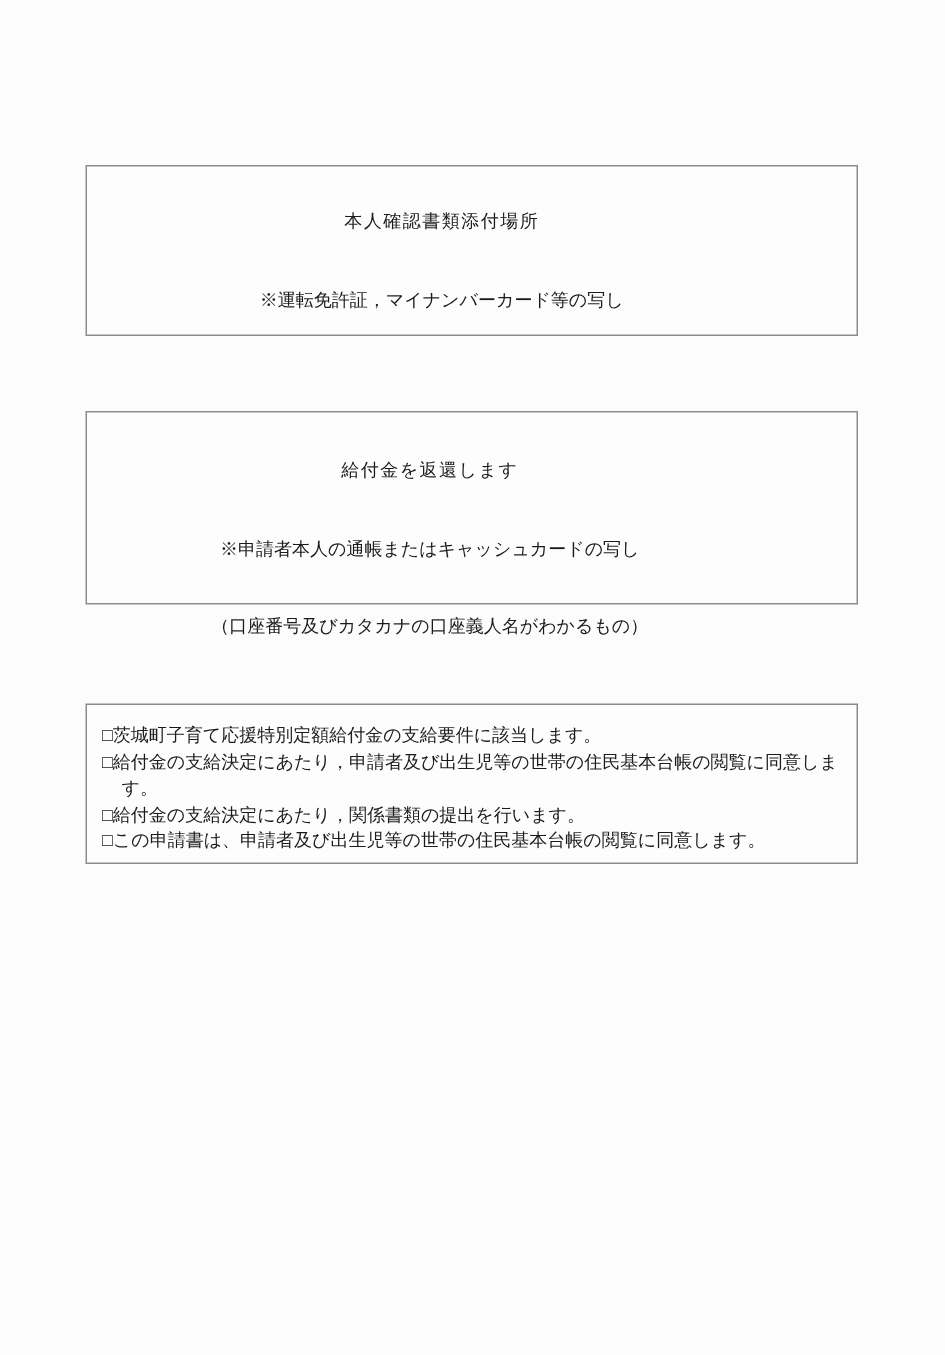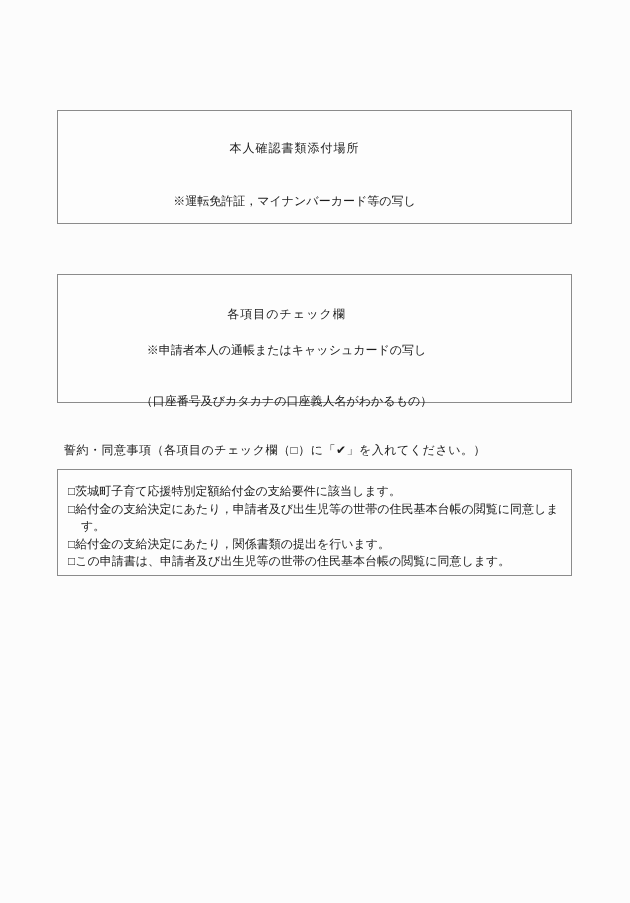--- a/index.html
+++ b/index.html
@@ -2,21 +2,21 @@
 <html lang="ja"><head>
 <meta charset="utf-8">
 <style>
   html, body { margin: 0; padding: 0; }
   body { background: #fcfcfc; }
   .page {
     position: relative;
     width: 630px;
     height: 903px;
     background: #fcfcfc;
-    font-family: Liberation Serif, serif;
+    font-family: Liberation Mono, monospace;
     color: #1b1b1b;
     font-size: 12px;
     overflow: hidden;
   }
   .box {
     position: absolute;
     left: 57px;
     width: 515px;
     border: 1px solid #8b8b8b;
     background: #fdfdfd;
@@ -28,21 +28,21 @@
 
   .attach-content {
     position: relative;
     text-align: center;
   }
   #box-identity .attach-content { left: -20px; padding-top: 31px; }
   #box-account  .attach-content { left: -28px; padding-top: 33px; }
 
   .attach-title { line-height: 13px; letter-spacing: 1px; }
   #box-identity .attach-note { margin-top: 40px; line-height: 13px; }
-  #box-account  .attach-note1 { margin-top: 21px; line-height: 16px; }
+  #box-account  .attach-note1 { margin-top: 38px; line-height: 16px; }
   #box-account  .attach-note2 { line-height: 16px; margin-top: 35px; }
 
   .pledge-heading {
     position: absolute;
     left: 64px;
     top: 444px;
     line-height: 13px;
     letter-spacing: 0.5px;
     white-space: nowrap;
   }
@@ -63,27 +63,26 @@
 
   <div class="box" id="box-identity">
     <div class="attach-content">
       <div class="attach-title">本人確認書類添付場所</div>
       <div class="attach-note">※運転免許証，マイナンバーカード等の写し</div>
     </div>
   </div>
 
   <div class="box" id="box-account">
     <div class="attach-content">
-      <div class="attach-title">各項目のチェック欄</div>
+      <div class="attach-title">給付金を返還します</div>
       <div class="attach-note1">※申請者本人の通帳またはキャッシュカードの写し</div>
       <div class="attach-note2">（口座番号及びカタカナの口座義人名がわかるもの）</div>
     </div>
   </div>
 
-  <div class="pledge-heading">誓約・同意事項（各項目のチェック欄（□）に「✔」を入れてください。）</div>
 
   <div class="box" id="box-pledge">
     <div class="pledge-list">
 
       <div class="pledge-item">
         <span class="checkbox">□</span><span>茨城町子育て応援特別定額給付金の支給要件に該当します。</span>
       </div>
 
       <div class="pledge-item">
         <span class="checkbox">□</span><span>給付金の支給決定にあたり，申請者及び出生児等の世帯の住民基本台帳の閲覧に同意します。</span>

